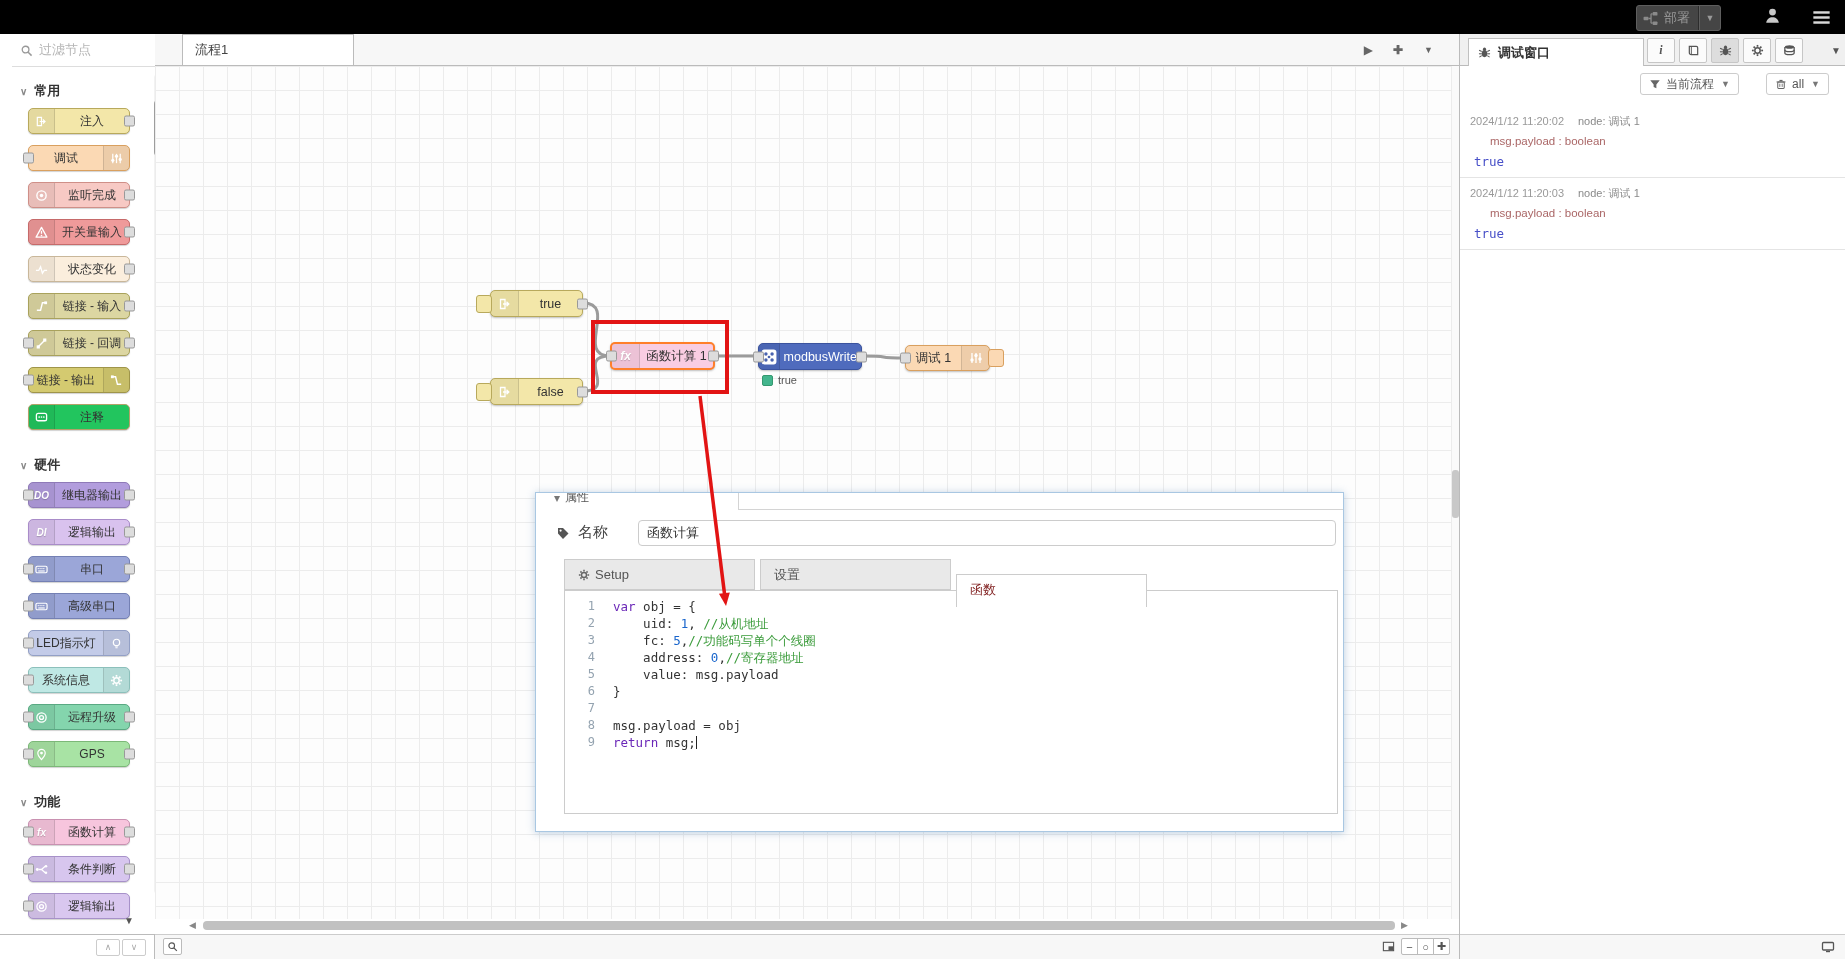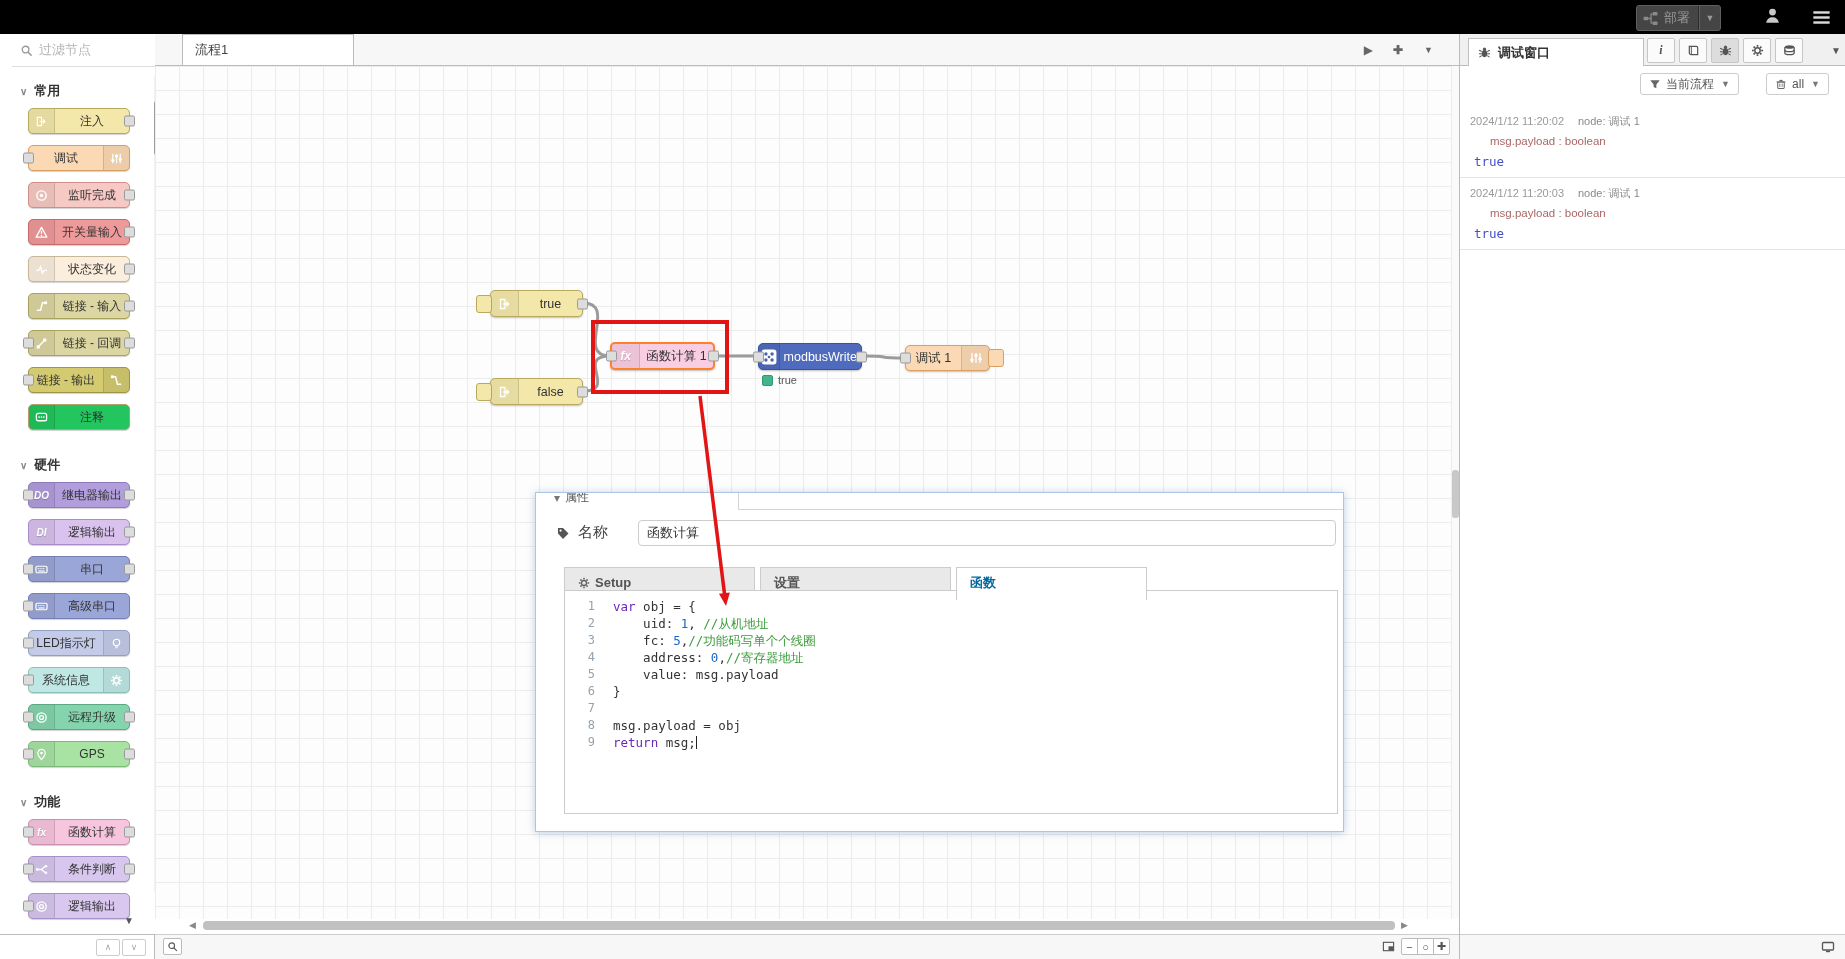--- a/index.html
+++ b/index.html
@@ -85,25 +85,25 @@
   #dialog{position:absolute;left:380px;top:426px;width:807px;height:338px;background:#fff;
     border:1px solid #a9c7e2;box-shadow:0 1px 8px rgba(110,150,190,.45);z-index:40;overflow:hidden;}
   #tray-partial{position:absolute;left:18px;top:-4px;font-size:12px;color:#555;display:flex;align-items:center;}
   #tray-partial .ticon{margin-right:5px;color:#777;}
   #tray-line{position:absolute;left:202px;top:-6px;right:0;height:22px;border-left:1px solid #d4d4d4;border-bottom:1px solid #d4d4d4;}
   #name-row{position:absolute;left:20px;top:30px;display:flex;align-items:center;}
   #name-row .nicon{color:#555;margin-right:8px;}
   #name-row .nlabel{font-size:15px;color:#444;}
   #name-input{position:absolute;left:102px;top:27px;width:688px;height:24px;border:1px solid #ccc;border-radius:4px;
     font-size:13px;color:#333;line-height:24px;padding-left:8px;background:#fff;}
-  #dlg-tabs{position:absolute;left:28px;top:74px;height:32px;font-weight:bold;}
+  #dlg-tabs{position:absolute;left:28px;top:66px;height:32px;}
   .dtab{position:relative;float:left;width:176px;height:29px;line-height:29px;margin-right:5px;
     background:#e9e9e9;border:1px solid #ccc;box-sizing:content-box;font-size:13px;color:#555;padding-left:13px;}
   .dtab .gicon{color:#666;margin-right:5px;vertical-align:-2px;display:inline-block;}
-  .dtab.active{background:#fff;height:32px;border-bottom:none;z-index:3;color:#0369a1;}
+  .dtab.active{background:#fff;height:32px;border-bottom:none;z-index:3;color:#7f1d1d;margin-top:15px;}
   #editor{position:absolute;left:28px;top:97px;width:774px;height:224px;border:1px solid #ccc;background:#fff;box-sizing:border-box;}
   #gutter{position:absolute;left:0;top:7px;width:42px;}
   #gutter div{height:17px;line-height:17px;text-align:right;padding-right:12px;color:#94a3b0;
     font-family:"DejaVu Sans Mono",monospace;font-size:12px;}
   #codelines{position:absolute;left:48px;top:7px;right:2px;}
   #codelines div{height:17px;line-height:17px;font-family:"DejaVu Sans Mono",monospace;font-size:12.5px;white-space:pre;}
   .kw{color:#6b28b8;} .num{color:#1a66cc;} .cm{color:#3a9b3a;} .pl{color:#333;}
   .cursor{display:inline-block;width:1px;height:13px;background:#222;vertical-align:-2px;}
 
   

